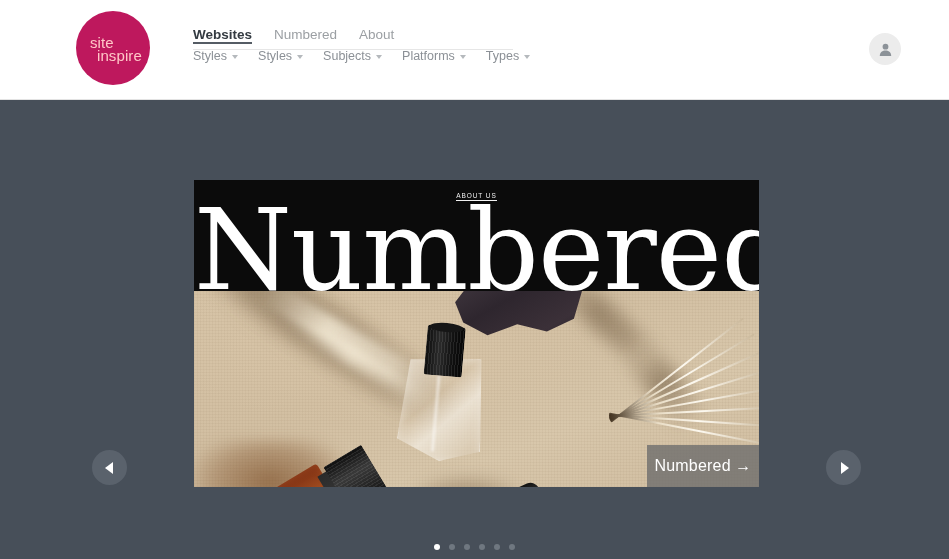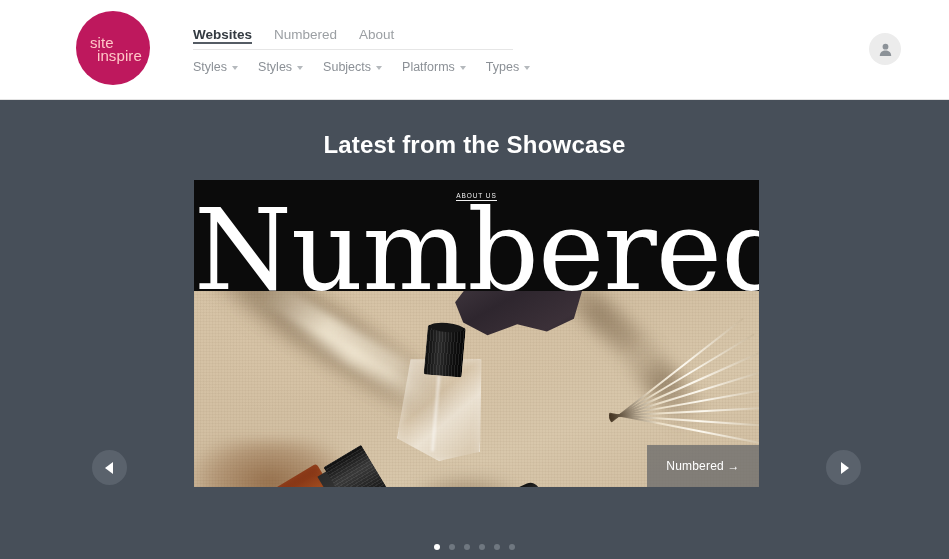--- a/index.html
+++ b/index.html
@@ -78,21 +78,20 @@
     position: absolute;
     left: 0; top: 22px;
     width: 320px;
     height: 1px;
     background: #e6e6e6;
   }
 
   .nav-secondary {
     display: flex;
     gap: 20px;
-    margin-top: 11px;
     align-items: center;
   }
   .nav-secondary .nav-drop {
     font-size: 12.5px;
     color: #8b9096;
     text-decoration: none;
     white-space: nowrap;
     display: inline-flex;
     align-items: center;
     gap: 5px;
@@ -401,21 +400,21 @@
   
   .slide-cta {
     position: absolute;
     right: 0px; bottom: 0px;
     width: 112px; height: 42px;
     background: rgba(108,108,108,.78);
     display: flex;
     align-items: center;
     justify-content: center;
     color: #ffffff;
-    font-size: 12px;
+    font-size: 16px;
     letter-spacing: .2px;
     text-decoration: none;
   }
 
   
   .arrow {
     position: absolute;
     top: 350px;
     width: 35px; height: 35px;
     border-radius: 50%;
@@ -503,21 +502,20 @@
   <div class="avatar">
     <svg width="15" height="15" viewBox="0 0 16 16">
       <circle cx="8" cy="5" r="3.1" fill="#8c9298"></circle>
       <path d="M1.9 15 C1.9 10.6 5 9 8 9 C11 9 14.1 10.6 14.1 15 Z" fill="#8c9298"></path>
     </svg>
   </div>
 </div>
 
 <div class="showcase">
 
-  <h1 class="showcase-title">Latest from the Showcase</h1>
 
   <a class="slide" href="#">
 
     <div class="slide-band"></div>
 
     <div class="slide-aboutus">
       <span>ABOUT US</span>
     </div>
 
     <div class="photo">

